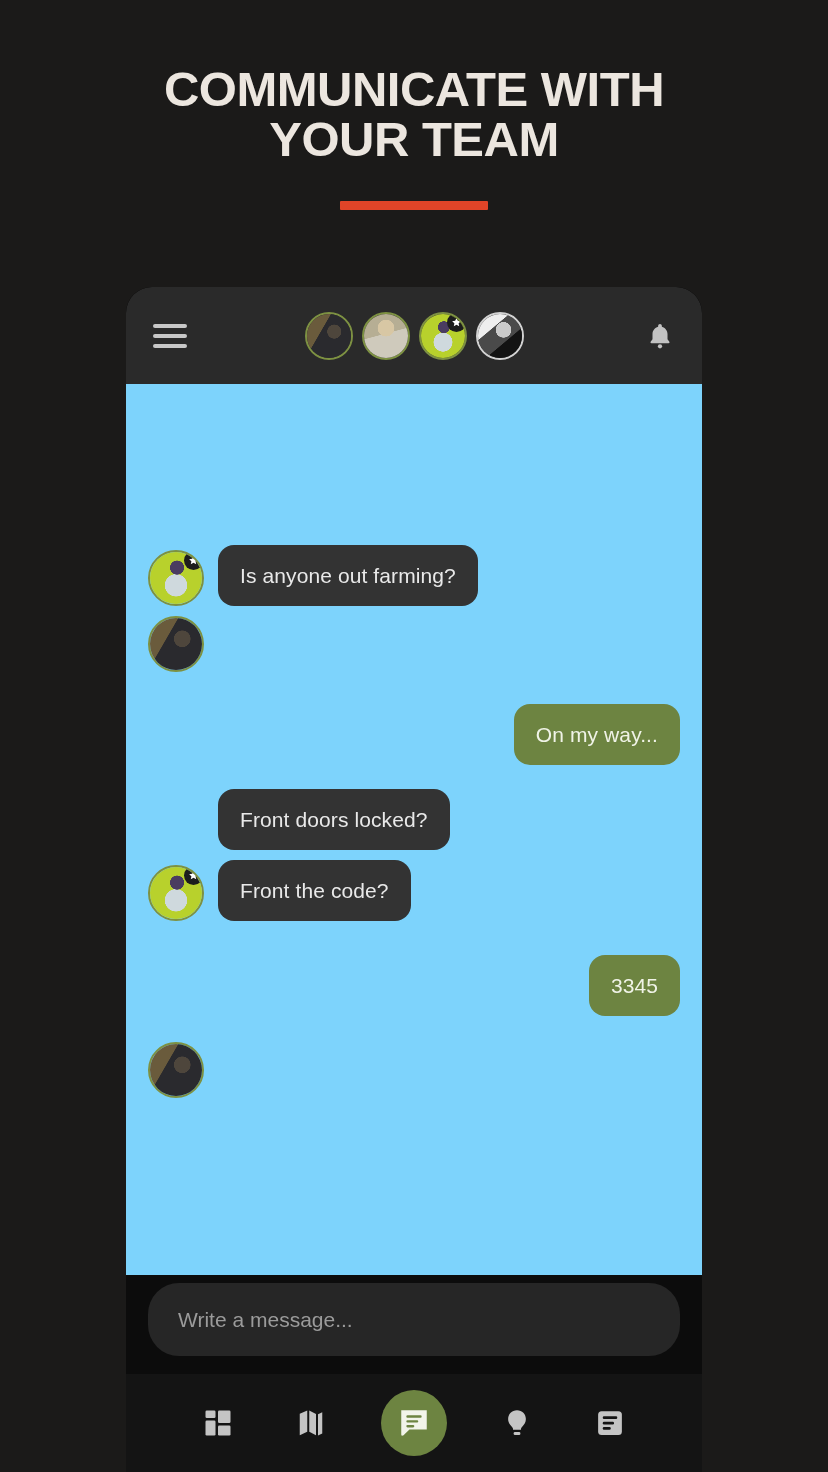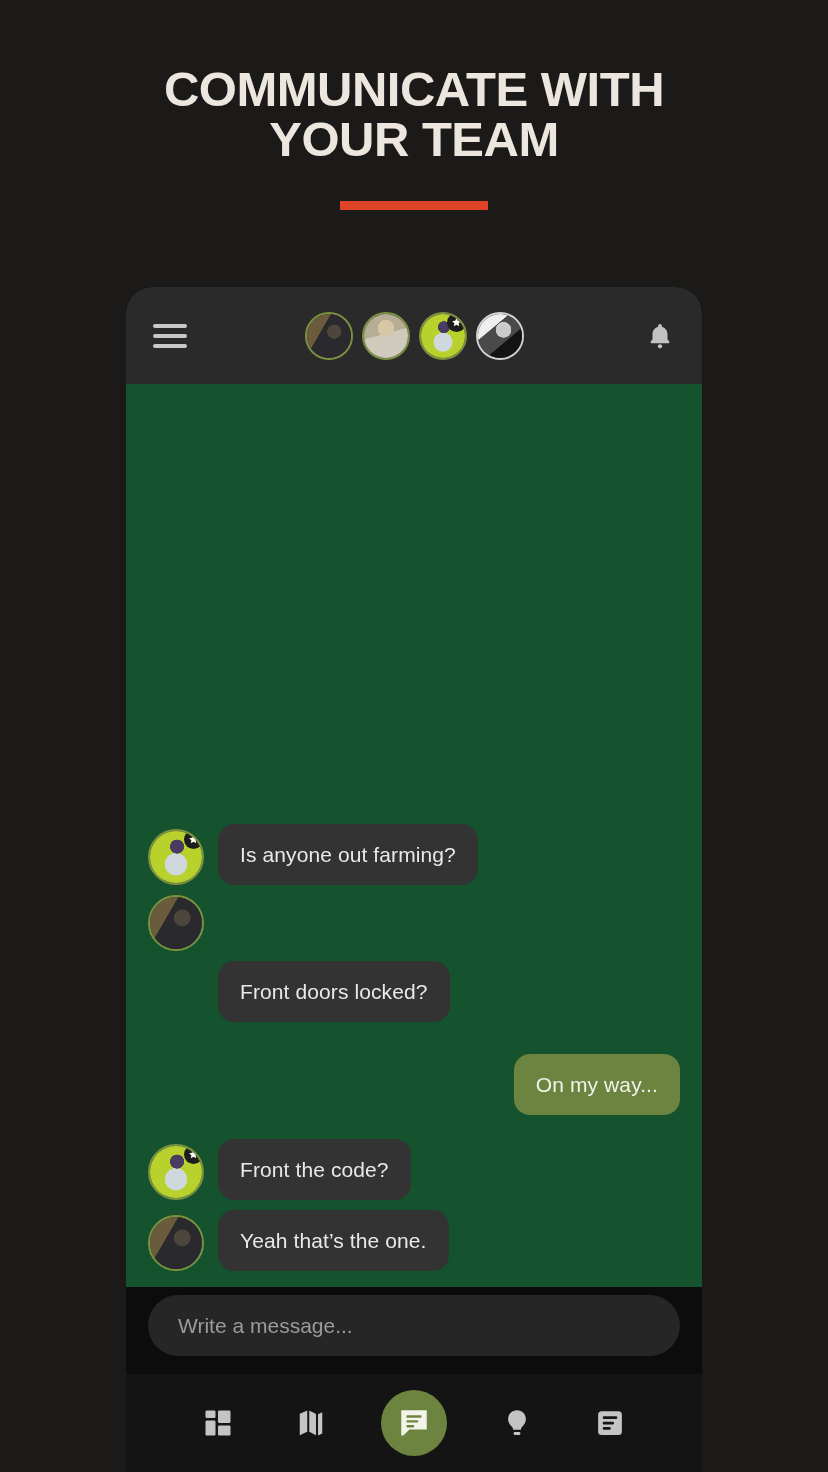--- a/index.html
+++ b/index.html
@@ -148,25 +148,25 @@
     display: flex;
     align-items: center;
     justify-content: center;
     z-index: 4;
   }
   .star-badge svg { width: 11px; height: 11px; fill: #ffffff; }
 
   
   .chat {
     flex: 1 1 auto;
-    background: #14532d;
+    background: #7dd3fc;
     padding: 0 22px;
     display: flex;
     flex-direction: column;
-    justify-content: flex-end;
+    justify-content: center;
     padding-bottom: 6px;
     overflow: hidden;
   }
   .msg-row {
     display: flex;
     align-items: flex-end;
     margin-bottom: 10px;
   }
   .msg-row.out { justify-content: flex-end; }
   .msg-avatar {
@@ -201,21 +201,21 @@
   }
 
   
   .composer {
     flex: 0 0 auto;
     padding: 8px 22px 18px 22px;
     background: #0c0c0c;
   }
   .composer-input {
     width: 100%;
-    height: 61px;
+    height: 73px;
     border-radius: 31px;
     background: #262626;
     border: none;
     outline: none;
     padding: 0 30px;
     font-size: 21px;
     color: #e4e4e4;
     font-family: "Liberation Sans", sans-serif;
   }
   .composer-input::placeholder { color: #9b9b9b; }
@@ -309,47 +309,49 @@
         <div class="bubble">Is anyone out farming?</div>
       </div>
 
       <div class="msg-row">
         <div class="msg-avatar">
           <div class="ph ph-a"></div>
         </div>
       </div>
 
 
+      <div class="msg-row out" style="margin-top:22px;margin-bottom:24px;">
+        <div class="bubble green">On my way...</div>
+      </div>
+
       <div class="msg-row">
         <div class="msg-avatar spacer"></div>
         <div class="bubble">Front doors locked?</div>
-      </div>
-
-      <div class="msg-row out" style="margin-top:22px;margin-bottom:24px;">
-        <div class="bubble green">On my way...</div>
       </div>
 
       <div class="msg-row">
         <div class="msg-avatar">
           <div class="ph ph-c"></div>
           <div class="star-badge">
             <svg viewBox="0 0 24 24">
                 <path d="M12 2l2.9 6.2 6.6.8-4.9 4.6 1.3 6.6L12 17l-5.9 3.2 1.3-6.6L2.5 9l6.6-.8z"></path>
               </svg>
           </div>
         </div>
         <div class="bubble">Front the code?</div>
       </div>
 
+      <div class="msg-row out" style="margin-top:24px;margin-bottom:26px;">
+        <div class="bubble green">3345</div>
+      </div>
 
       <div class="msg-row">
         <div class="msg-avatar">
           <div class="ph ph-a"></div>
         </div>
-        <div class="bubble">Yeah that’s the one.</div>
       </div>
 
 
     </div>
 
     <div class="composer">
       <input class="composer-input" type="text" placeholder="Write a message..." style="">
     </div>
 
     <div class="bottomnav">

